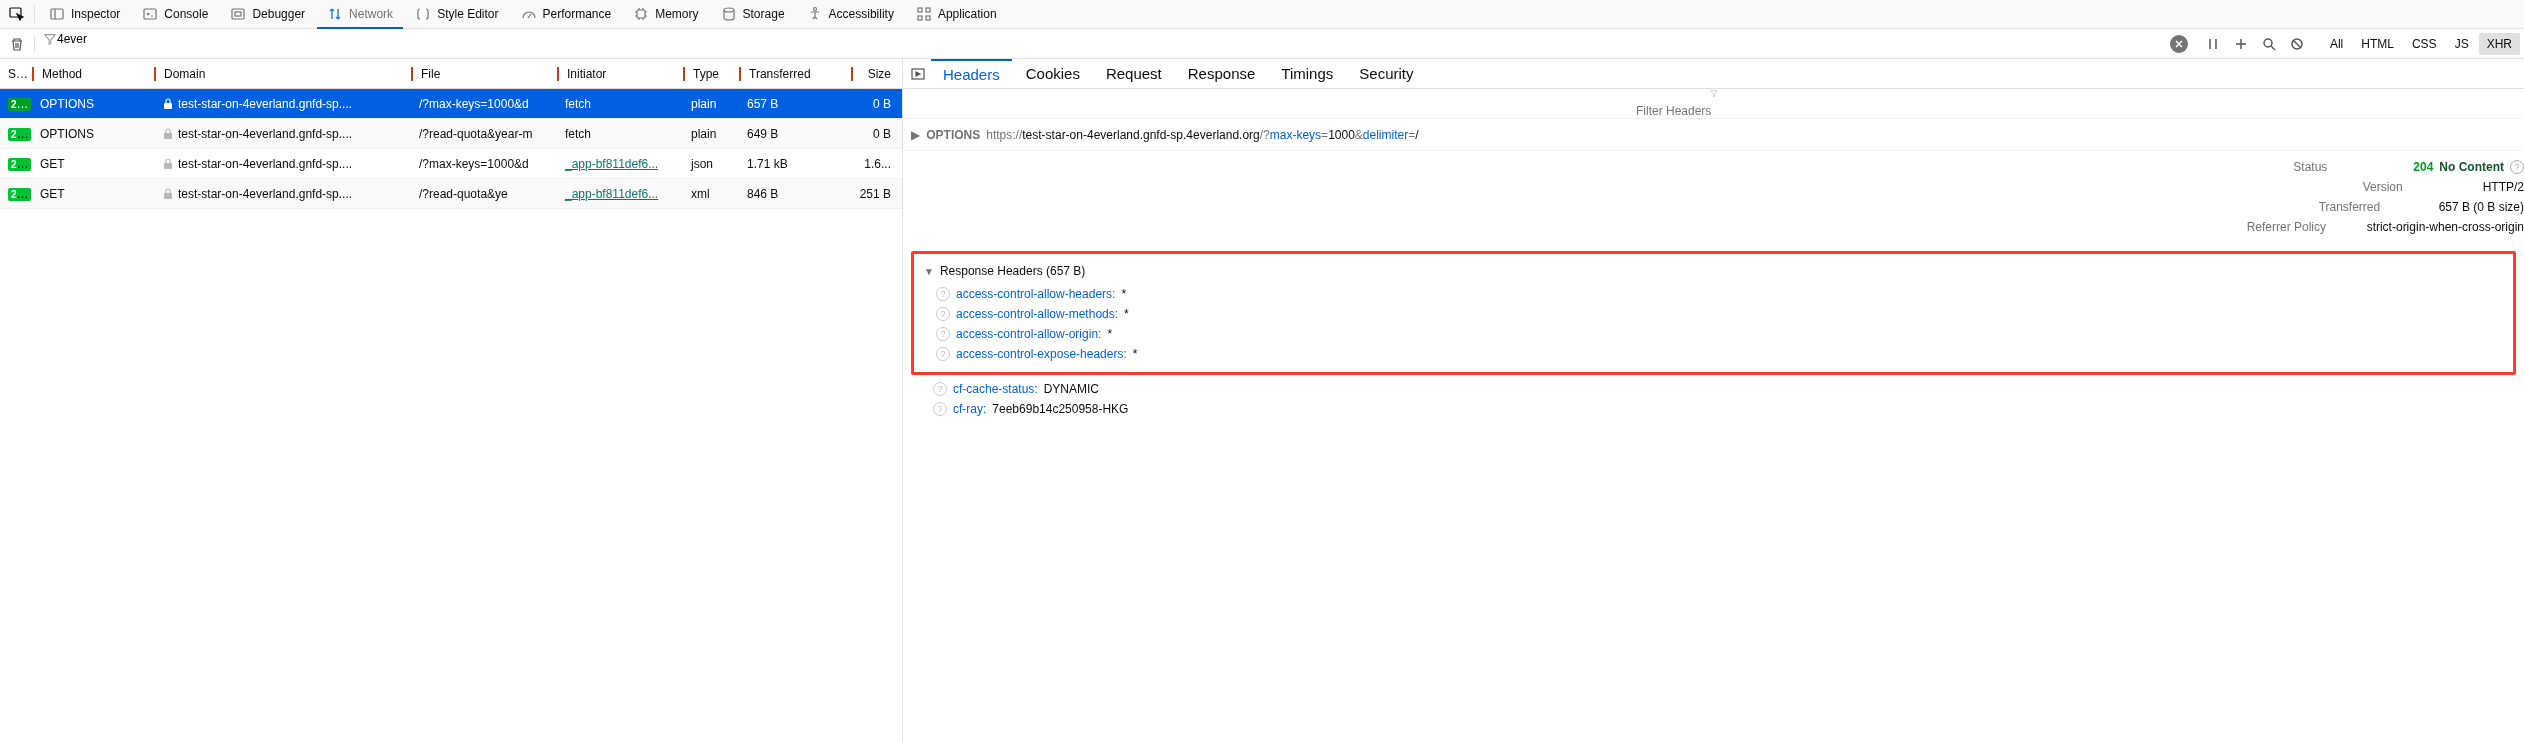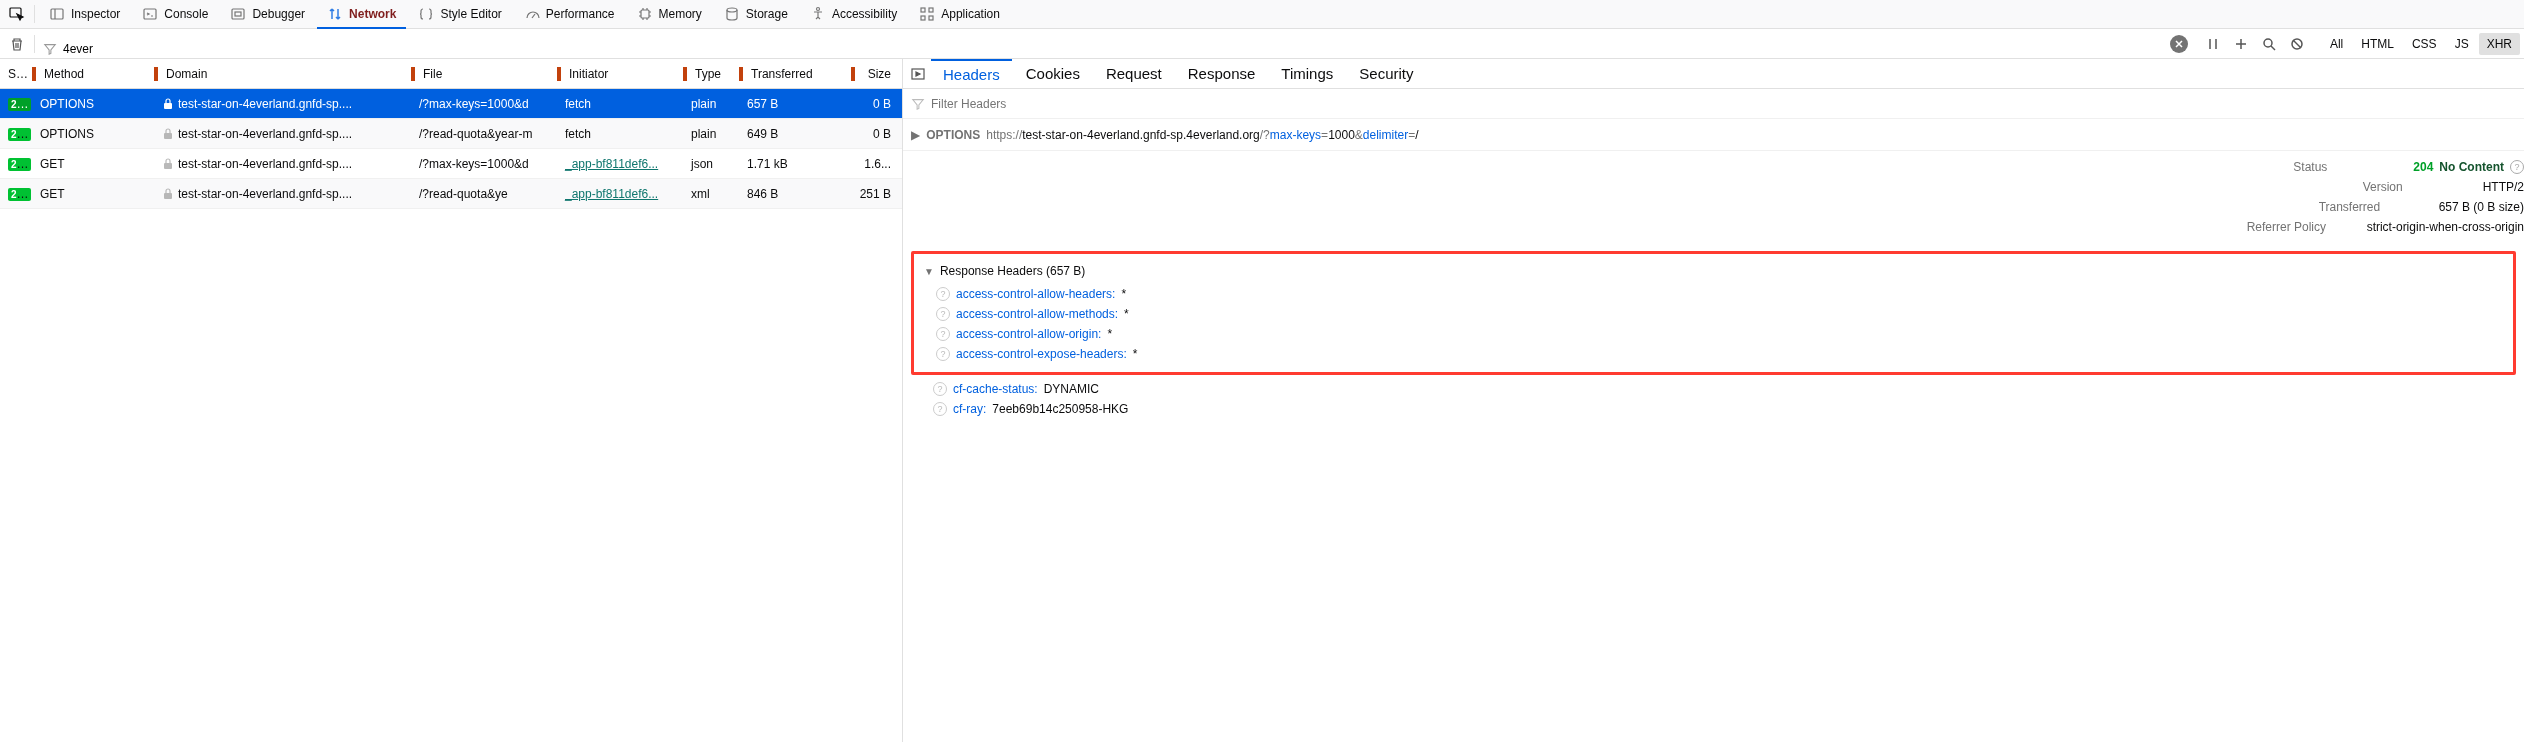--- a/index.html
+++ b/index.html
@@ -1,41 +1,41 @@
 <!DOCTYPE html>
 <html><head>
 <meta charset="utf-8">
 <style>
 * { box-sizing: border-box; margin: 0; padding: 0; font-family: -apple-system, BlinkMacSystemFont, "Segoe UI", Helvetica, Arial, sans-serif; }
 body { background: #fff; font-size: 12px; color: #0c0c0d; overflow: hidden; }
 
 .devtools-toolbar { display: flex; align-items: center; height: 29px; border-bottom: 1px solid #e0e0e0; background: #f9f9fa; padding: 0 4px; gap: 2px; }
 .devtools-tab { display: flex; align-items: center; gap: 6px; padding: 0 10px; height: 100%; cursor: pointer; color: #0c0c0d; font-size: 12px; white-space: nowrap; }
-.devtools-tab.active { color: #7f1d1d; border-bottom: 2px solid #0060df; margin-bottom: -1px; font-weight: bold; }
+.devtools-tab.active { color: #737373; border-bottom: 2px solid #0060df; margin-bottom: -1px; }
 .devtools-tab svg { width: 16px; height: 16px; opacity: 0.8; }
 .devtools-tab.active svg { stroke: #0060df; }
 
 .sub-toolbar { display: flex; align-items: center; height: 30px; border-bottom: 1px solid #e0e0e0; background: #fff; padding: 0 4px; gap: 4px; }
 .icon-btn { display: flex; align-items: center; justify-content: center; width: 26px; height: 24px; cursor: pointer; border-radius: 2px; }
 .icon-btn svg { width: 16px; height: 16px; }
-.filter-input { flex: 1; display: flex; align-items: flex-end; gap: 6px; padding: 0 4px; height: 24px; }
+.filter-input { flex: 1; display: flex; align-items: flex-start; padding: 0 4px; height: 24px; }
 .filter-input input { border: none; outline: none; font-size: 12px; background: transparent; flex: 1; }
 .right-tools { display: flex; align-items: center; gap: 2px; }
 .filter-pill { padding: 4px 8px; font-size: 12px; cursor: pointer; border-radius: 2px; }
 .filter-pill.active { background: #e0e0e0; }
 .clear-circle { width: 18px; height: 18px; border-radius: 50%; background: #737373; display: flex; align-items: center; justify-content: center; cursor: pointer; }
 .clear-circle svg { width: 10px; height: 10px; stroke: #fff; }
 
 .main-split { display: flex; height: calc(100vh - 59px); }
 .request-list { flex: 0 0 903px; border-right: 1px solid #e0e0e0; overflow: hidden; }
 .details-panel { flex: 1; display: flex; flex-direction: column; overflow: auto; }
 
 .req-header-row, .req-row { display: flex; align-items: center; height: 30px; border-bottom: 1px solid #f0f0f0; font-size: 12px; }
 .req-header-row { background: #fff; border-bottom: 1px solid #dcdcdc; font-weight: 400; color: #0c0c0d; }
-.req-header-row > div { border-left: 4px solid #c2410c; padding: 0 8px; overflow: hidden; text-overflow: ellipsis; white-space: nowrap; }
+.req-header-row > div { border-left: 2px solid #c2410c; padding: 0 8px; overflow: hidden; text-overflow: ellipsis; white-space: nowrap; }
 .req-header-row > div:first-child { border-left: none; }
 .req-row > div { padding: 0 8px; overflow: hidden; text-overflow: ellipsis; white-space: nowrap; }
 .req-row.selected { background: #0060df; color: #fff; }
 .req-row:not(.selected):nth-child(even) { background: #f9f9fa; }
 
 .col-status { flex: 0 0 32px; }
 .col-method { flex: 0 0 122px; }
 .col-domain { flex: 0 0 257px; display: flex; align-items: center; gap: 4px; }
 .col-file { flex: 0 0 146px; }
 .col-initiator { flex: 0 0 126px; }
@@ -47,21 +47,21 @@
 .badge-200 { background: #00c132; color: #fff; font-size: 10px; font-weight: 700; padding: 1px 3px; border-radius: 2px; }
 .lock-icon { width: 12px; height: 12px; opacity: 0.6; }
 .link-initiator { color: #0f766e; text-decoration: underline; }
 .req-row.selected .badge-204, .req-row.selected .badge-200 { background: #00a028; }
 .req-row.selected .lock-icon { opacity: 1; }
 
 .details-tabs { display: flex; align-items: center; height: 30px; border-bottom: 1px solid #e0e0e0; padding: 0 4px; gap: 2px; }
 .details-tab { padding: 0 12px; height: 100%; display: flex; align-items: center; cursor: pointer; font-size: 15px; }
 .details-tab.active { color: #0060df; border-top: 2px solid #0060df; margin-top: -1px; }
 
-.details-filter-row { display: flex; align-items: center; height: 30px; border-bottom: 1px solid #f0f0f0; padding: 0 8px; gap: 6px; color: #737373; }
+.details-filter-row { display: flex; align-items: center; height: 30px; border-bottom: 1px solid #f0f0f0; padding: 0 8px; gap: 6px; color: #737373; flex-direction: column; }
 .details-filter-row input { border: none; outline: none; font-size: 12px; flex: 1; }
 
 .req-line { display: flex; align-items: center; height: 32px; padding: 0 8px; gap: 6px; font-size: 12px; border-bottom: 1px solid #f0f0f0; }
 .req-line .arrow { color: #737373; cursor: pointer; }
 .req-line .method-label { font-weight: 700; color: #737373; }
 .req-line .url-part { color: #737373; }
 .req-line .url-dark { color: #0c0c0d; }
 .req-line .url-param { color: #0060df; }
 
 .kv-grid { padding: 6px 0 6px 20px; }

